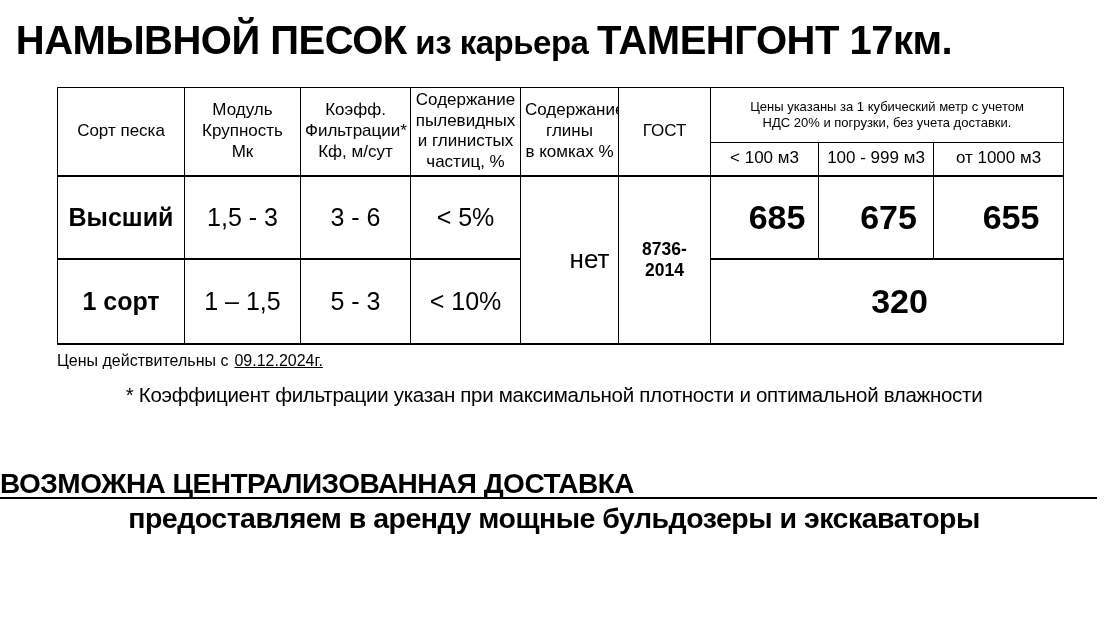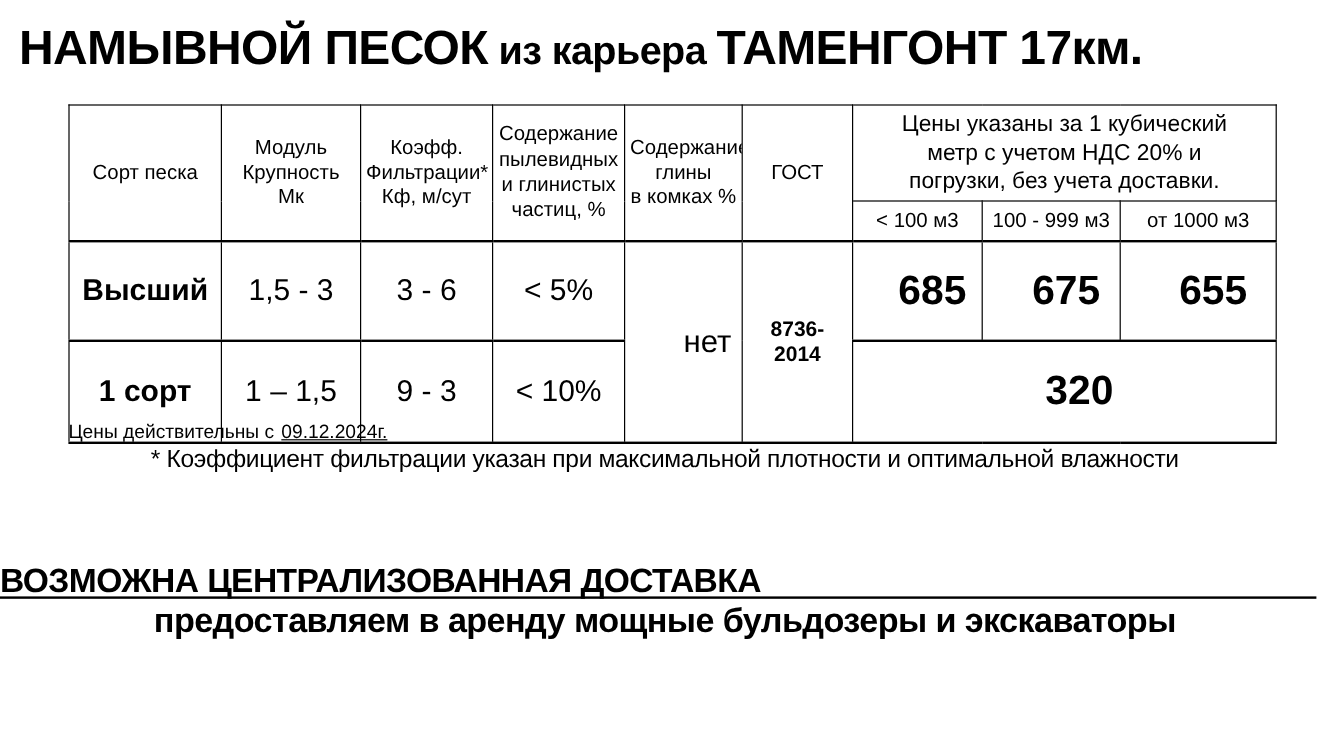--- a/index.html
+++ b/index.html
@@ -48,21 +48,21 @@
     padding: 2px 4px;
     font-weight: normal;
     overflow: hidden;
   }
   .price-table thead th {
     font-size: 17px;
     line-height: 1.22;
     white-space: pre-line;
   }
   .price-table .price-note-cell {
-    font-size: 19px;
+    font-size: 13px;
     line-height: 1.25;
     white-space: normal;
     padding: 4px 28px;
   }
   .price-table tbody tr.row-1 > * { border-top: 2.5px solid #000; }
   .price-table tbody tr.row-2 > * { border-top: 2.5px solid #000; }
   .price-table tbody td {
     font-size: 25px;
   }
   .price-table td.grade-cell { font-weight: bold; font-size: 25px; }
@@ -82,21 +82,21 @@
     top: 352px;
     font-size: 16px;
   }
   .valid-from .date {
     text-decoration: underline;
     padding-left: 6px;
   }
   .footnote {
     position: absolute;
     left: 0;
-    top: 371px;
+    top: 383px;
     width: 1108px;
     text-align: center;
     font-size: 20.5px;
     letter-spacing: -0.3px;
   }
 
   
   .footer-line1 {
     position: absolute;
     left: 0;
@@ -179,21 +179,21 @@
       <td>&lt; 5%</td>
       <td rowspan="2" class="clay-cell">нет</td>
       <td rowspan="2" class="gost-cell">8736-2014</td>
       <td class="price-cell">685</td>
       <td class="price-cell">675</td>
       <td class="price-cell">655</td>
     </tr>
     <tr class="row-2">
       <td class="grade-cell">1 сорт</td>
       <td>1 – 1,5</td>
-      <td>9 - 3</td>
+      <td>5 - 3</td>
       <td>&lt; 10%</td>
       <td colspan="3" class="price-cell">320</td>
     </tr>
   </tbody>
 </table>
 
 <div class="valid-from">
   <span>Цены действительны с</span><span class="date">09.12.2024г.</span>
 </div>
 

